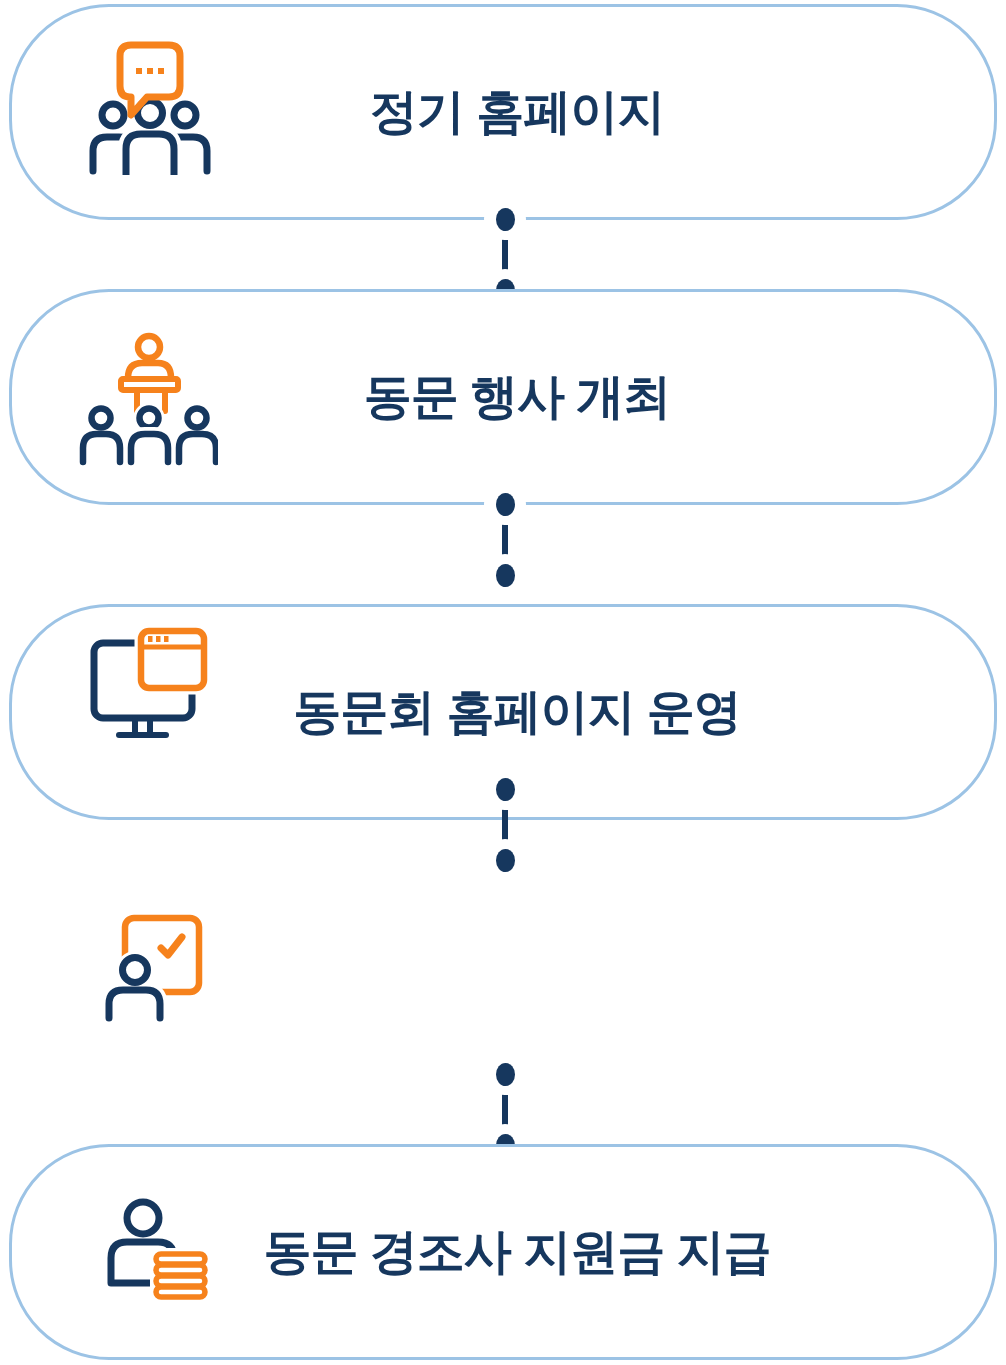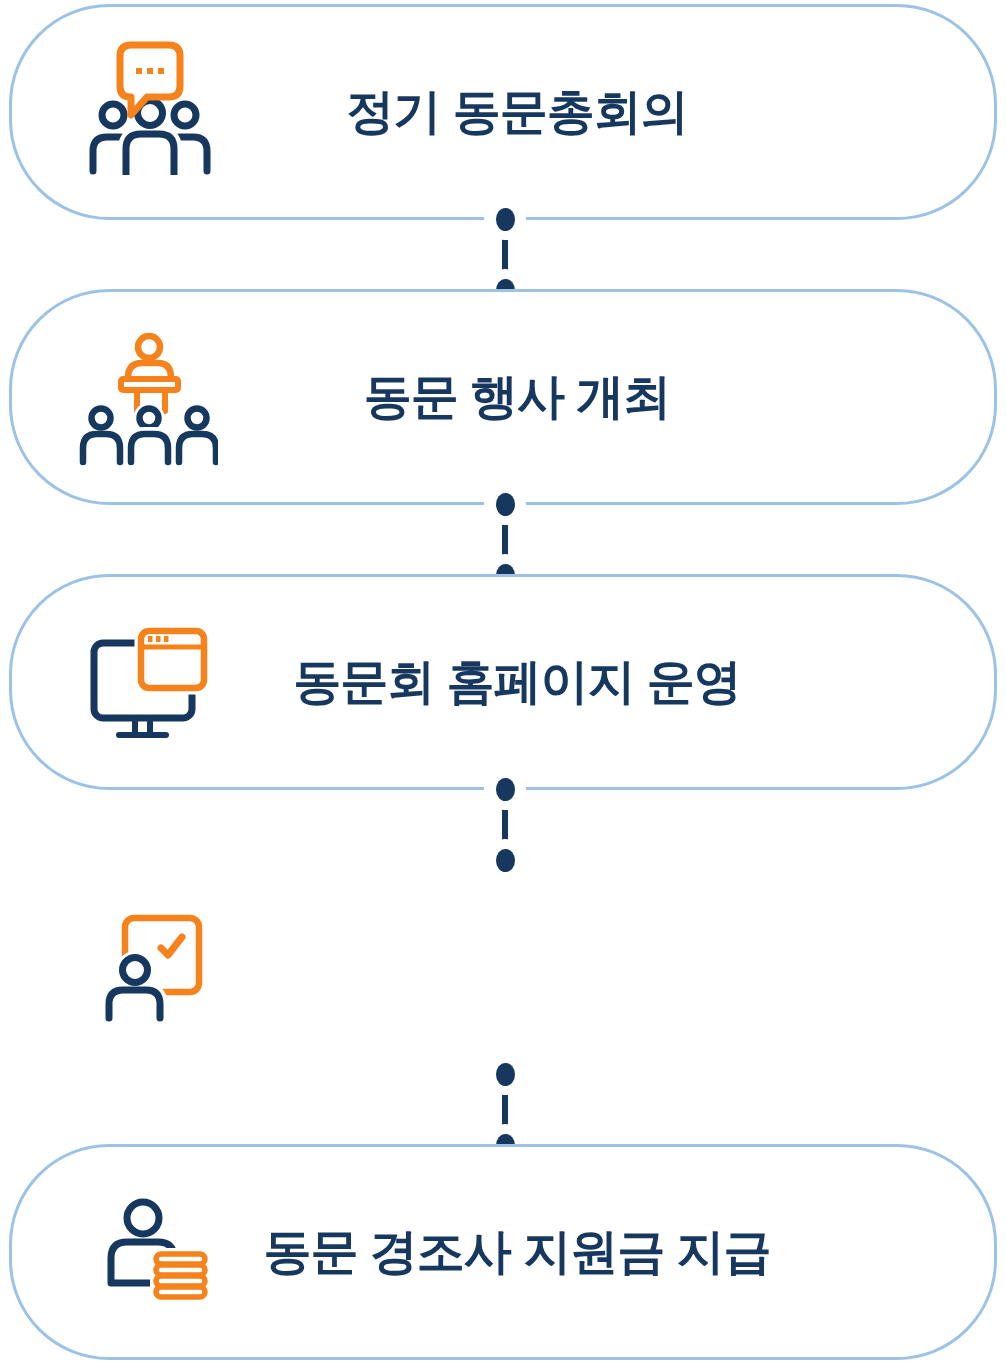--- a/index.html
+++ b/index.html
@@ -28,21 +28,21 @@
   .c-dot{position:absolute;left:0;width:42px;height:42px;border-radius:50%;background:#fff;
          display:flex;align-items:center;justify-content:center;}
   .c-dot-inner{width:19px;height:23px;border-radius:50%;background:var(--navy);}
 </style>
 </head>
 <body>
 
 <div class="stage">
 
   <div class="card" style="top:4px;">
-    <div class="label">정기 동문총회의</div>
+    <div class="label">정기 홈페이지</div>
   </div>
   <div class="icon" style="left:85px;top:35px;">
     <svg viewBox="0 0 140 140">
       <circle class="sN" stroke-width="7" cx="28" cy="80" r="11"></circle>
       <path class="sN" stroke-width="7" d="M 8,136 V 116 Q 8,102 22,102 H 34 Q 48,102 48,116 V 136"></path>
       <circle class="sN" stroke-width="7" cx="100" cy="80" r="11"></circle>
       <path class="sN" stroke-width="7" d="M 82,136 V 116 Q 82,102 96,102 H 108 Q 122,102 122,116 V 136"></path>
       <path class="sW" stroke-width="16" d="M 41,140 V 114 Q 41,99 56,99 H 74 Q 89,99 89,114 V 140"></path>
       <path class="sN" stroke-width="7" d="M 41,140 V 114 Q 41,99 56,99 H 74 Q 89,99 89,114 V 140"></path>
       <circle class="sN" stroke-width="7" cx="65" cy="78" r="12.5"></circle>
@@ -87,21 +87,21 @@
   <div class="connector" style="top:483px;">
     <div class="c-line"></div>
     <div class="c-dot" style="top:0;">
         <div class="c-dot-inner"></div>
       </div>
     <div class="c-dot" style="top:71px;">
         <div class="c-dot-inner"></div>
       </div>
   </div>
 
-  <div class="card" style="top:574px;">
+  <div class="card" style="top:604px;">
     <div class="label">동문회 홈페이지 운영</div>
   </div>
   <div class="icon" style="left:88px;top:617px;">
     <svg viewBox="0 0 140 140">
       <rect class="sN" stroke-width="7" x="6" y="26" width="98" height="75" rx="9"></rect>
       <path class="sN" stroke-width="6" d="M 47,102 V 117"></path>
       <path class="sN" stroke-width="6" d="M 62,102 V 117"></path>
       <path class="sN" stroke-width="6" d="M 31,118 H 78"></path>
       <rect class="sW" stroke-width="13" x="53" y="14" width="63" height="57" rx="8"></rect>
       <rect class="sO" stroke-width="6.5" x="53" y="14" width="63" height="57" rx="8"></rect>

